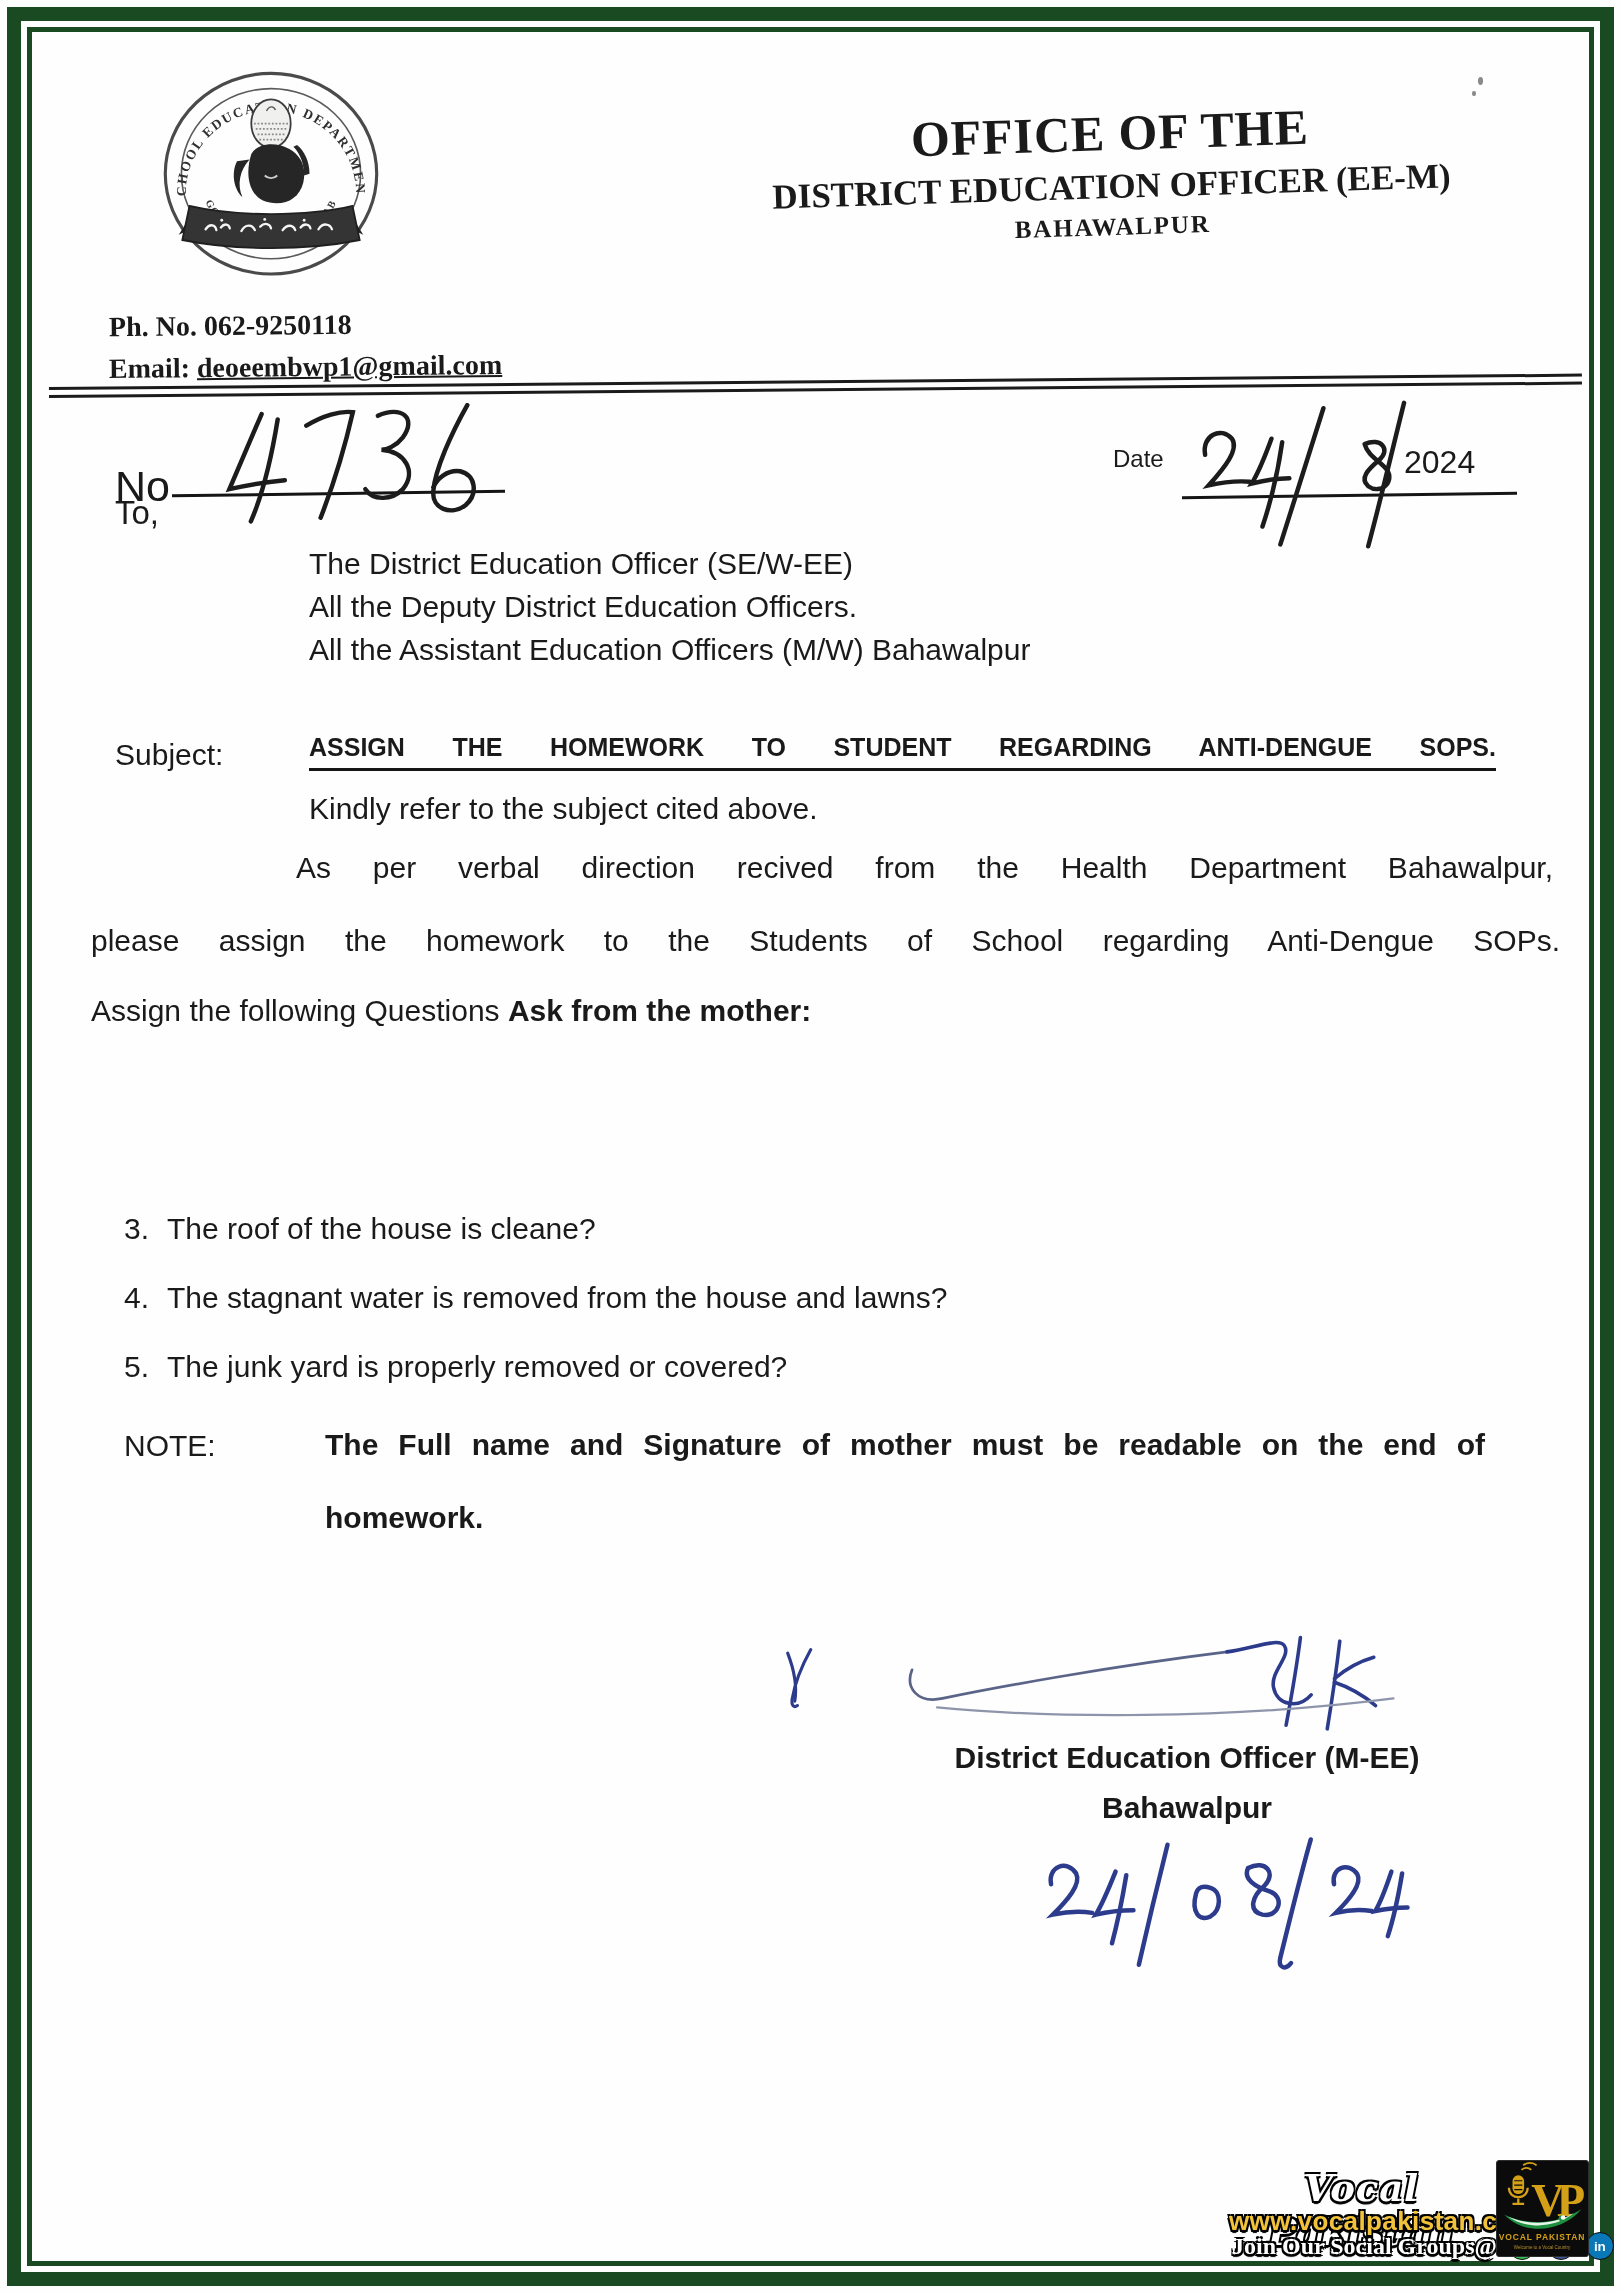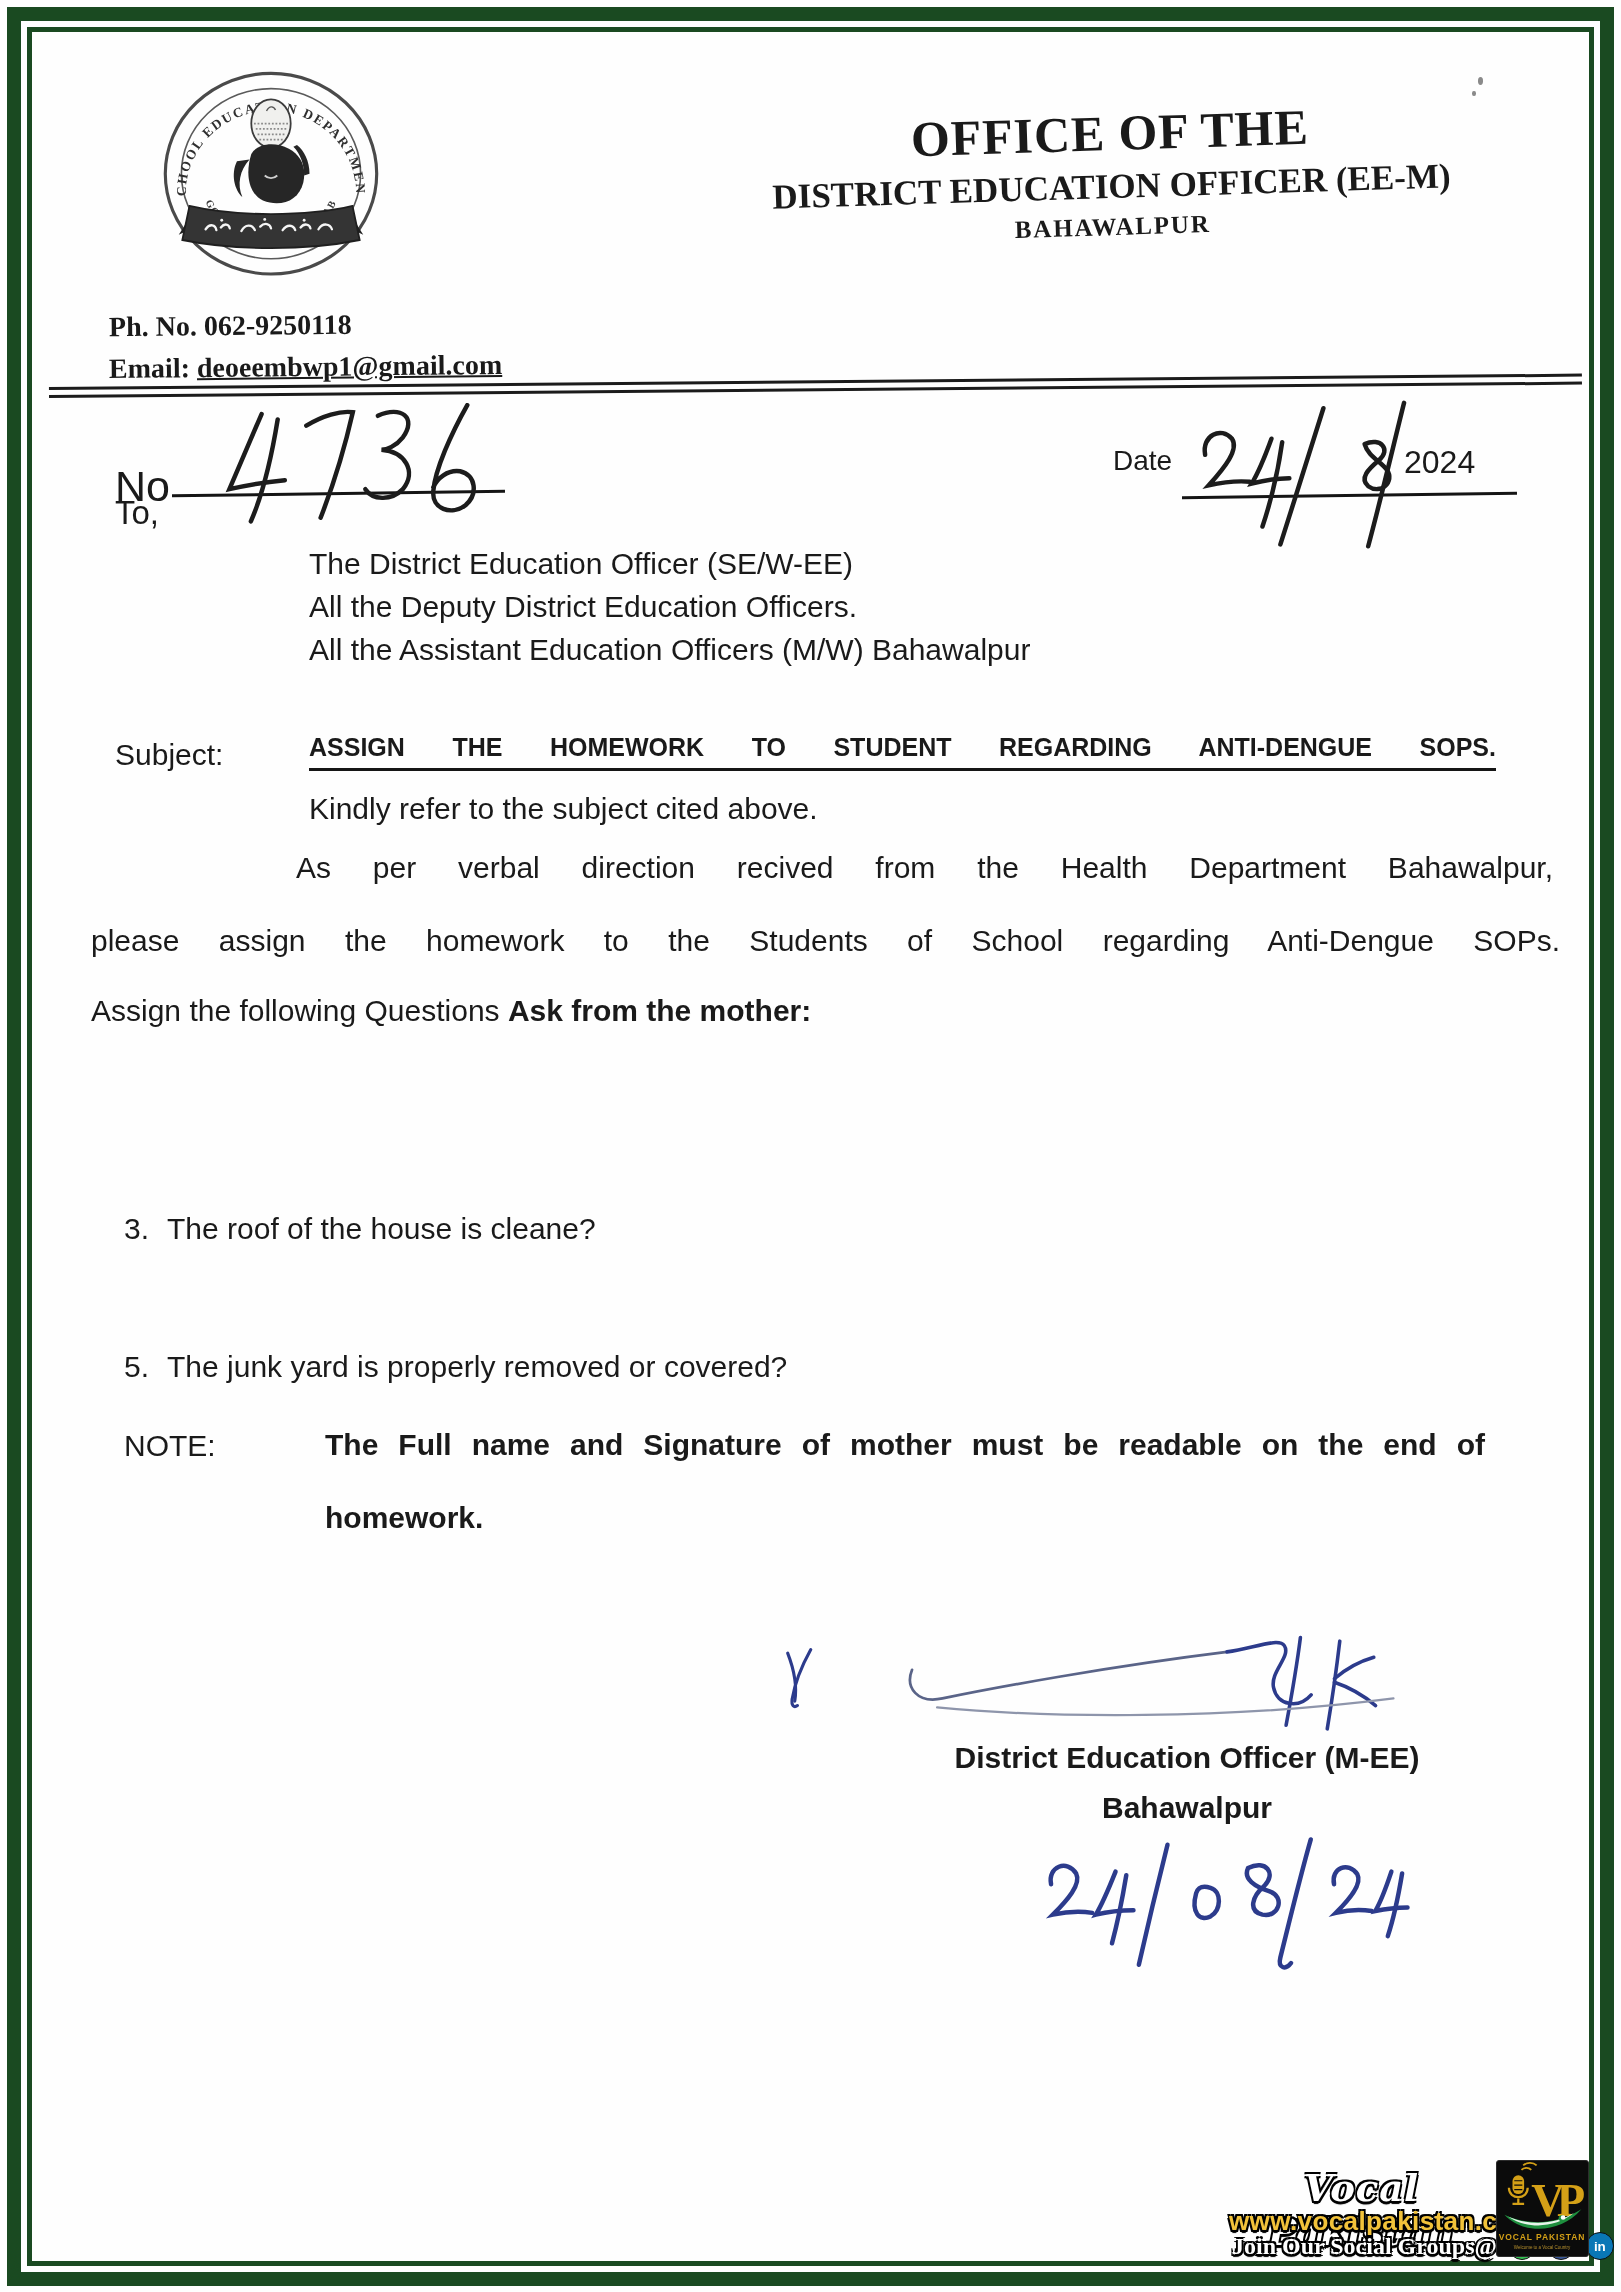--- a/index.html
+++ b/index.html
@@ -101,21 +101,21 @@
   <svg class="abs" style="left:199px;top:403px" width="313" height="124" viewBox="0 0 350 138">
     <g fill="none" stroke="#1c1c1c" stroke-width="5" stroke-linecap="round">
       <path d="M70,12 C58,40 44,72 34,96 C52,92 74,88 96,86"></path>
       <path d="M88,18 C82,55 72,100 58,132"></path>
       <path d="M120,25 C138,14 158,8 172,10 C164,45 150,92 136,128"></path>
       <path d="M200,14 C226,2 244,16 228,38 C220,48 210,52 204,52 C230,54 244,76 228,96 C214,110 194,108 186,96"></path>
       <path d="M300,2 C282,34 264,74 262,98 C260,118 282,126 298,114 C312,102 310,80 292,76 C278,74 266,84 262,94"></path>
     </g>
   </svg>
 
-  <div class="abs body34" style="left:1113px;top:445px;font-size:28px">Date</div>
+  <div class="abs body34" style="left:1113px;top:445px;font-size:24px">Date</div>
   <div class="abs" style="left:1182px;top:494px;width:335px;height:2.7px;background:#151515;transform:rotate(-0.8deg)"></div>
   <svg class="abs" style="left:1189px;top:392px" width="224" height="166" viewBox="0 0 250 185">
     <g fill="none" stroke="#1c1c1c" stroke-width="5" stroke-linecap="round">
       <path d="M18,70 C14,48 36,38 48,52 C56,64 40,84 22,104 C40,100 56,99 68,100"></path>
       <path d="M92,52 C84,74 76,92 70,102 C86,98 100,96 112,96"></path>
       <path d="M104,56 C100,84 92,120 82,150"></path>
       <path d="M150,18 C136,62 118,120 102,170"></path>
       <path d="M196,58 C214,50 226,64 212,76 C200,86 190,96 200,105 C214,115 230,100 221,87 C214,77 200,72 196,58"></path>
       <path d="M240,12 C228,60 214,120 200,172"></path>
     </g>
@@ -133,20 +133,21 @@
   <div class="abs body34" style="left:115px;top:738px">Subject:</div>
   <div class="abs subjbox" style="left:309px;top:733px"><span>ASSIGN THE HOMEWORK TO STUDENT REGARDING ANTI-DENGUE SOPS</span><span>.</span></div>
   <div class="abs body34 jst" style="left:296px;top:851px;width:1257px">As per verbal direction recived from the Health Department Bahawalpur,</div>
 
   <div class="abs body34" style="left:309px;top:792px">Kindly refer to the subject cited above.</div>
   <div class="abs body34 jst" style="left:91px;top:924px;width:1469px">please assign the homework to the Students of School regarding Anti-Dengue SOPs.</div>
 
   <div class="abs body34" style="left:91px;top:994px"><span>Assign the following Questions </span><span class="b">Ask from the mother:</span></div>
 
   <div class="abs body34" style="left:124px;top:1212px"><span class="qnum">3.</span><span>The roof of the house is cleane?</span></div>
+  <div class="abs body34" style="left:124px;top:1281px"><span class="qnum">4.</span><span>The stagnant water is removed from the house and lawns?</span></div>
   <div class="abs body34" style="left:124px;top:1350px"><span class="qnum">5.</span><span>The junk yard is properly removed or covered?</span></div>
 
   <div class="abs body34" style="left:124px;top:1429px">NOTE:</div>
   <div class="abs body34 b jst" style="left:325px;top:1428px;width:1160px">The Full name and Signature of mother must be readable on the end of</div>
   <div class="abs body34 b" style="left:325px;top:1501px">homework.</div>
 
   <svg class="abs" style="left:783px;top:1646px" width="36" height="64" viewBox="0 0 40 72">
     <g fill="none" stroke="#2c3b8c" stroke-width="3.5" stroke-linecap="round">
       <path d="M5,8 C12,26 16,44 13,62"></path>
       <path d="M31,4 C21,22 13,42 10,60 C9,67 12,70 16,67"></path>

